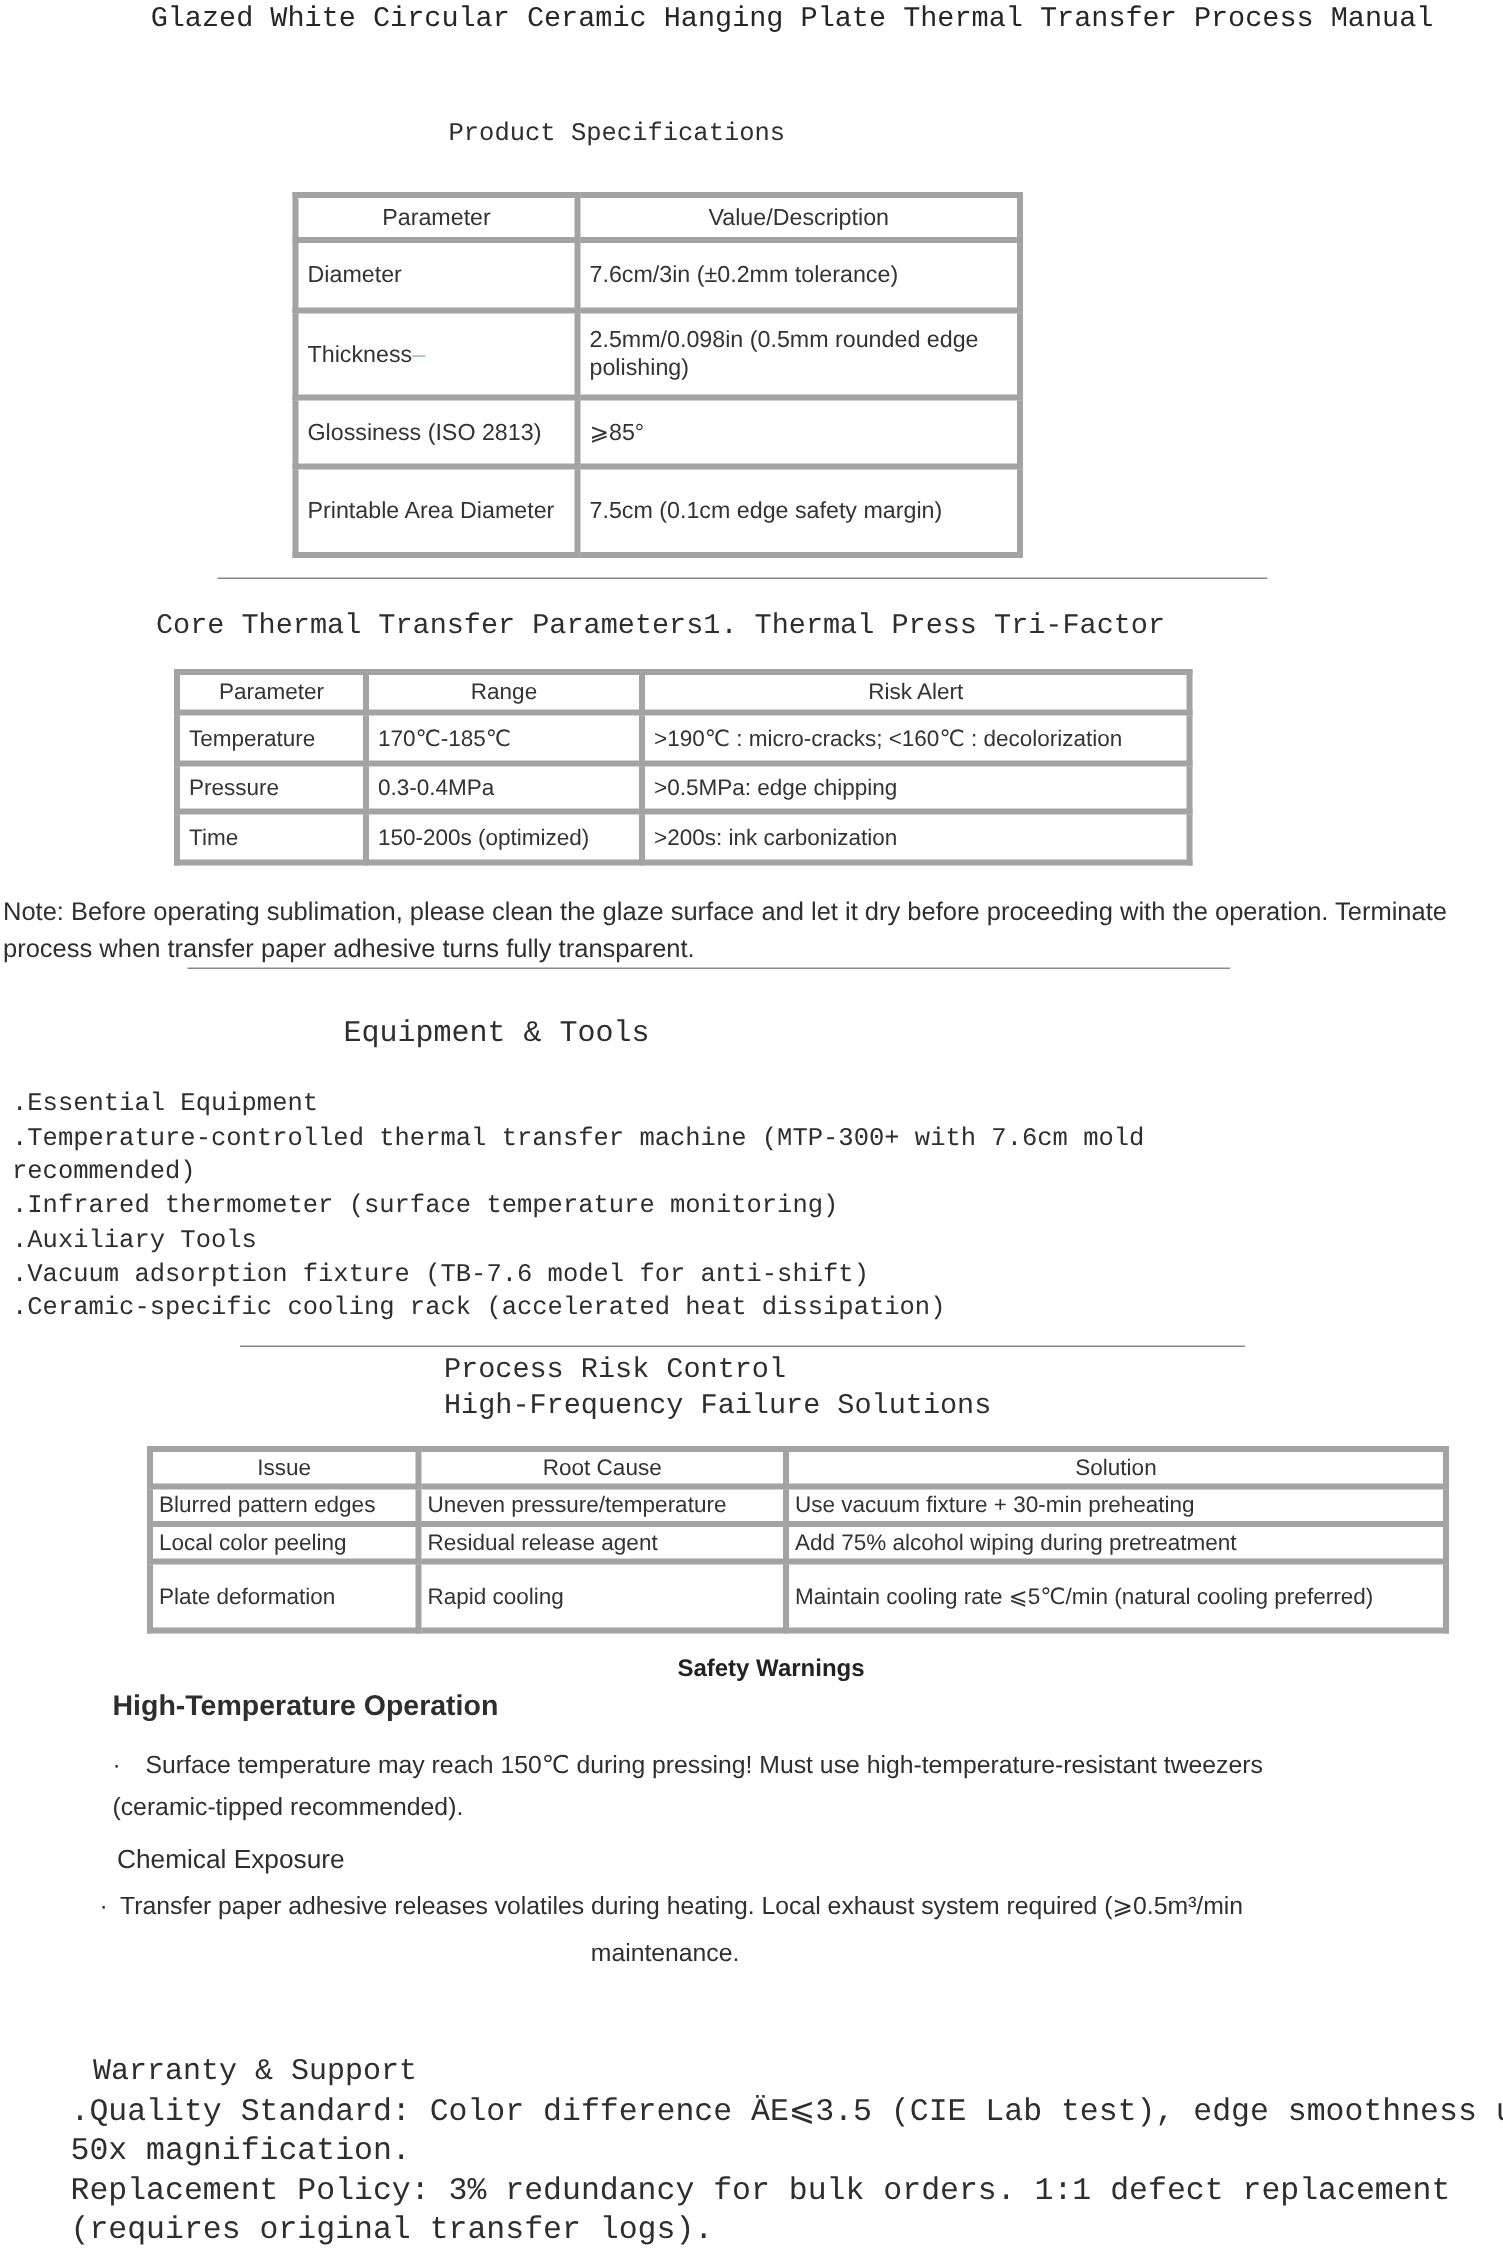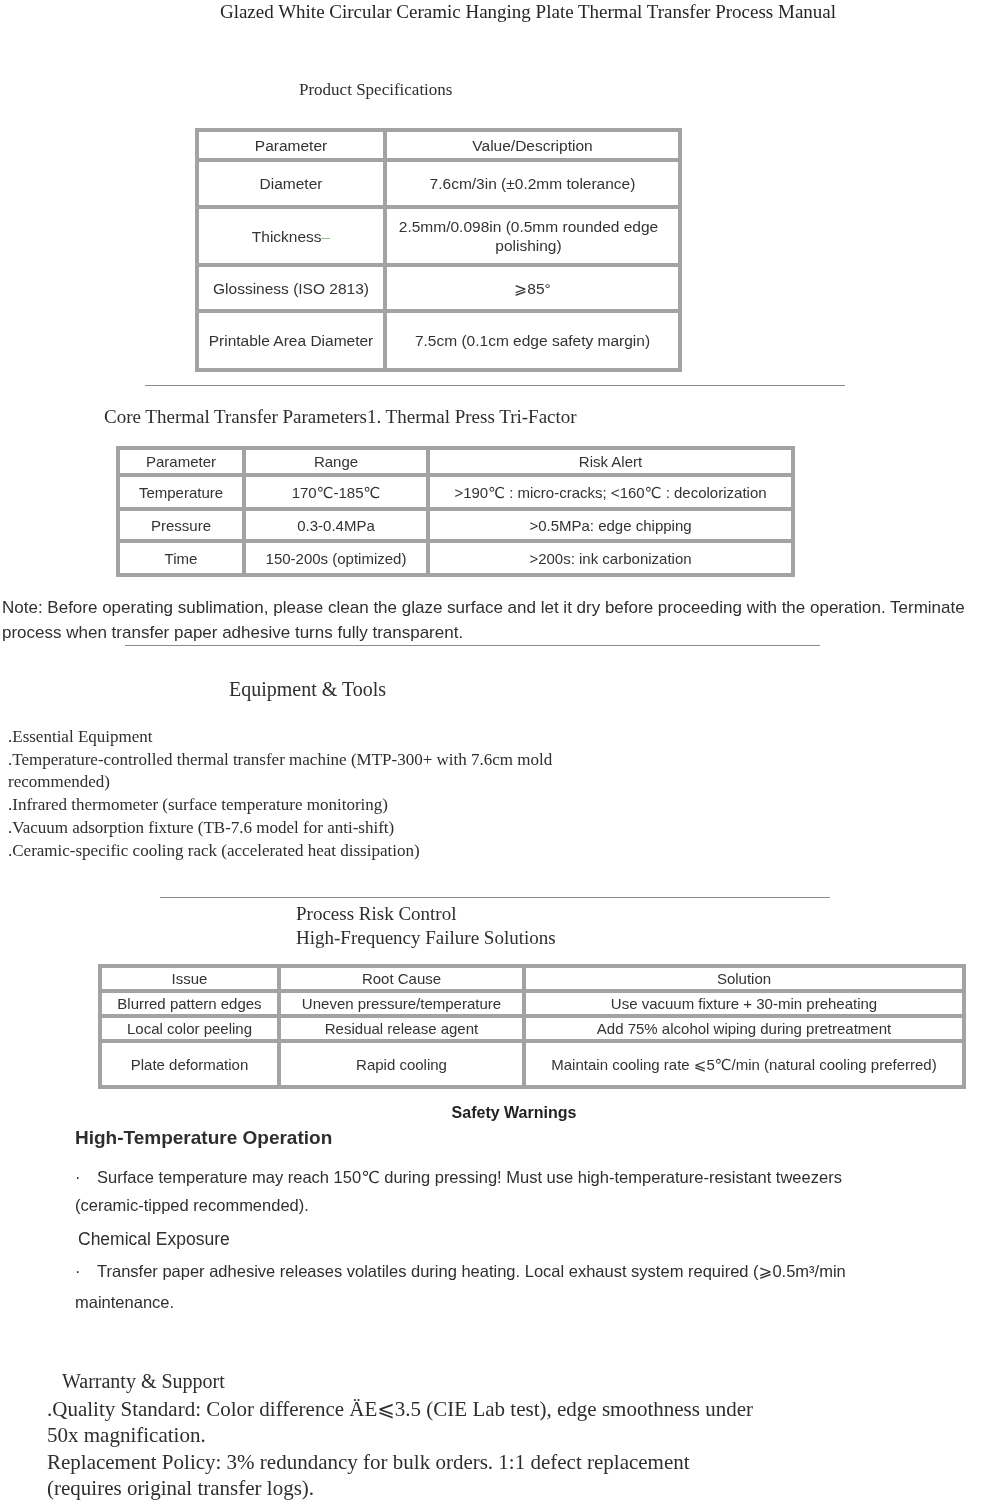--- a/index.html
+++ b/index.html
@@ -2,35 +2,35 @@
 <html><head>
 <meta charset="utf-8">
 <style>
   html,body { margin:0; padding:0; background:#ffffff; }
   .page {
     position:relative; width:1002px; height:1500px; background:#ffffff;
     font-family:"Liberation Sans","DejaVu Sans",sans-serif; color:#333333;
     overflow:hidden;
   }
   .abs { position:absolute; }
-  .mono { font-family:Liberation Serif, serif; color:#2e2e2e; }
+  .mono { font-family:Liberation Mono, monospace; color:#2e2e2e; }
   .sans { font-family:"Liberation Sans","DejaVu Sans",sans-serif; }
 
   .title { top:1px; left:0; width:1002px; box-sizing:border-box; padding-left:54px;
            text-align:center; font-size:19px; white-space:nowrap; color:#262626; }
 
   .spec-heading { top:80px; left:299px; font-size:17px; white-space:nowrap; }
 
   .doc-table { border-collapse:collapse; table-layout:fixed; color:#333333; }
   .doc-table th, .doc-table td {
     border:4px solid #a3a3a3; font-weight:normal; padding:2px 6px;
     vertical-align:middle; line-height:19px; overflow:hidden;
   }
   .doc-table th { text-align:center; }
-  .doc-table td { text-align:center; }
+  .doc-table td { text-align:left; }
 
   .t1 { top:128px; left:195px; width:483px; font-size:15.5px; }
   .t2 { top:446px; left:116px; width:675px; font-size:15px; }
   .t2 td { white-space:nowrap; }
   .t3 { top:964px; left:98px; width:864px; font-size:15px; }
   .t3 th, .t3 td { padding:1px 4px; line-height:19px; }
 
   .rh30 { height:30px; } .rh47 { height:47px; } .rh58 { height:58px; }
   .rh46 { height:46px; } .rh59 { height:59px; }
   .rh26 { height:26px; } .rh34 { height:34px; } .rh32 { height:32px; }
@@ -49,21 +49,21 @@
   .equip { top:726px; left:8px; font-size:17px; line-height:22.7px; }
   .equip div { white-space:pre; }
   .h4 { top:902px; left:296px; font-size:19px; line-height:23.5px; }
   .h4 div { white-space:pre; }
 
   .safety-h { top:1104px; left:0; width:1002px; box-sizing:border-box; padding-left:26px;
               text-align:center; font-size:16px; font-weight:bold; color:#222222; }
   .sub1 { top:1127px; left:75px; font-size:19px; color:#2e2e2e;font-weight:bold; }
   .sub2 { top:1229px; left:78px; font-size:17.5px; color:#2e2e2e; }
   .b1 { top:1164px; left:75px; font-size:16.5px; line-height:27.5px; color:#2f2f2f; }
-  .b2 { top:1256px; left:75px; font-size:16.5px; line-height:31px; color:#2f2f2f; }
+  .b2 { top:1256px; left:58px; font-size:16.5px; line-height:31px; color:#2f2f2f;text-align:center; }
   .b1 div, .b2 div { white-space:pre; }
   .dot { display:inline-block; width:22px; }
 
   .warr-h { top:1370px; left:62px; font-size:20px; white-space:nowrap; }
   .warr { top:1396px; left:47px; font-size:21px; line-height:26.3px; }
   .warr div { white-space:pre; }
 </style>
 </head>
 <body>
 
@@ -143,20 +143,21 @@
   <div class="abs note sans">Note: Before operating sublimation, please clean the glaze surface and let it dry before proceeding with the operation. Terminate process when transfer paper adhesive turns fully transparent.</div>
   <div class="abs divider d-note"></div>
 
   <div class="abs h3 mono">Equipment &amp; Tools</div>
 
   <div class="abs equip mono">
     <div>.Essential Equipment</div>
     <div>.Temperature-controlled thermal transfer machine (MTP-300+ with 7.6cm mold</div>
     <div>recommended)</div>
     <div>.Infrared thermometer (surface temperature monitoring)</div>
+    <div>.Auxiliary Tools</div>
     <div>.Vacuum adsorption fixture (TB-7.6 model for anti-shift)</div>
     <div>.Ceramic-specific cooling rack (accelerated heat dissipation)</div>
   </div>
 
   <div class="abs divider d2"></div>
 
   <div class="abs h4 mono">
     <div>Process Risk Control</div>
     <div>High-Frequency Failure Solutions</div>
   </div>

